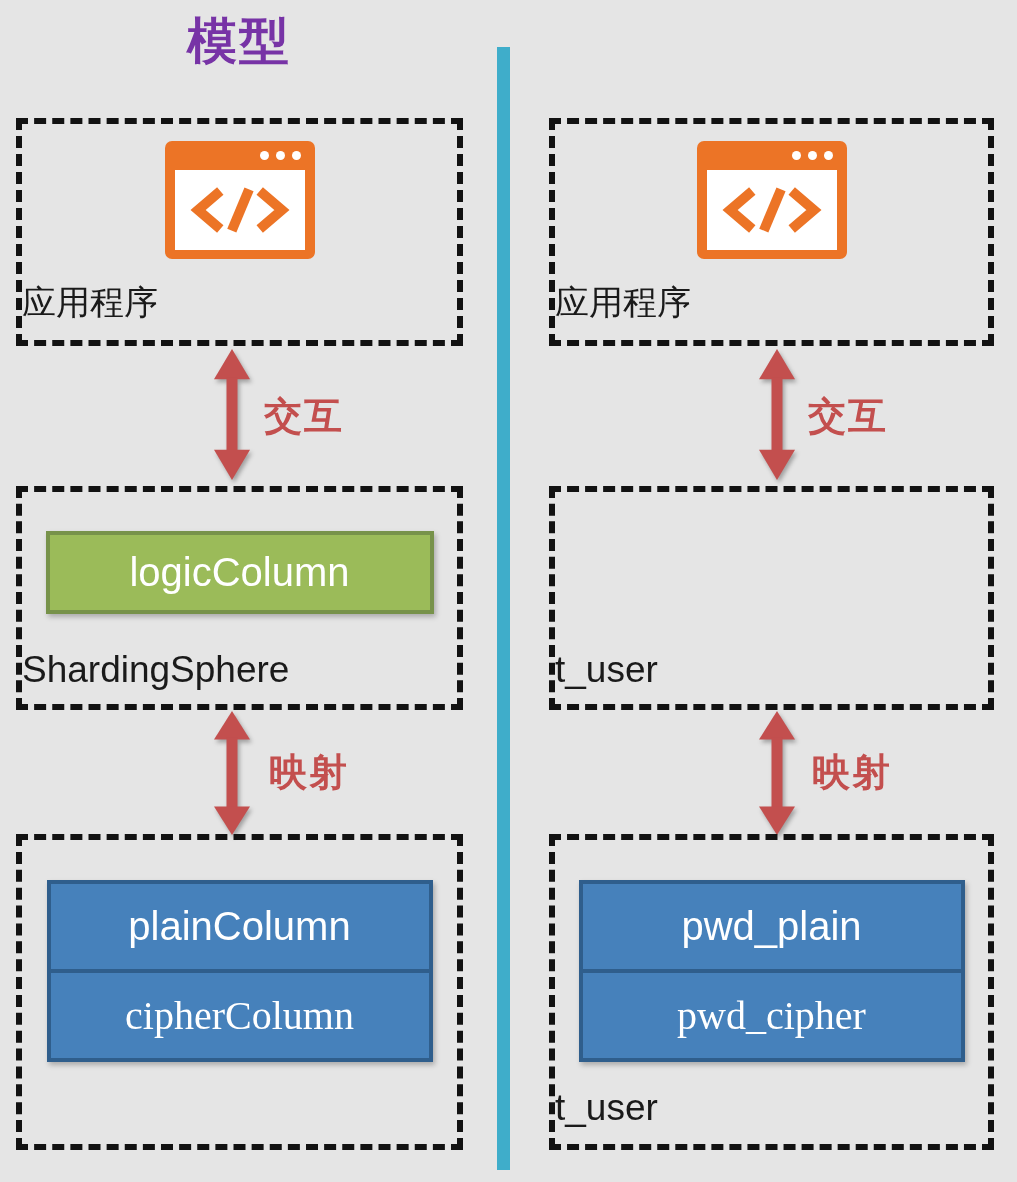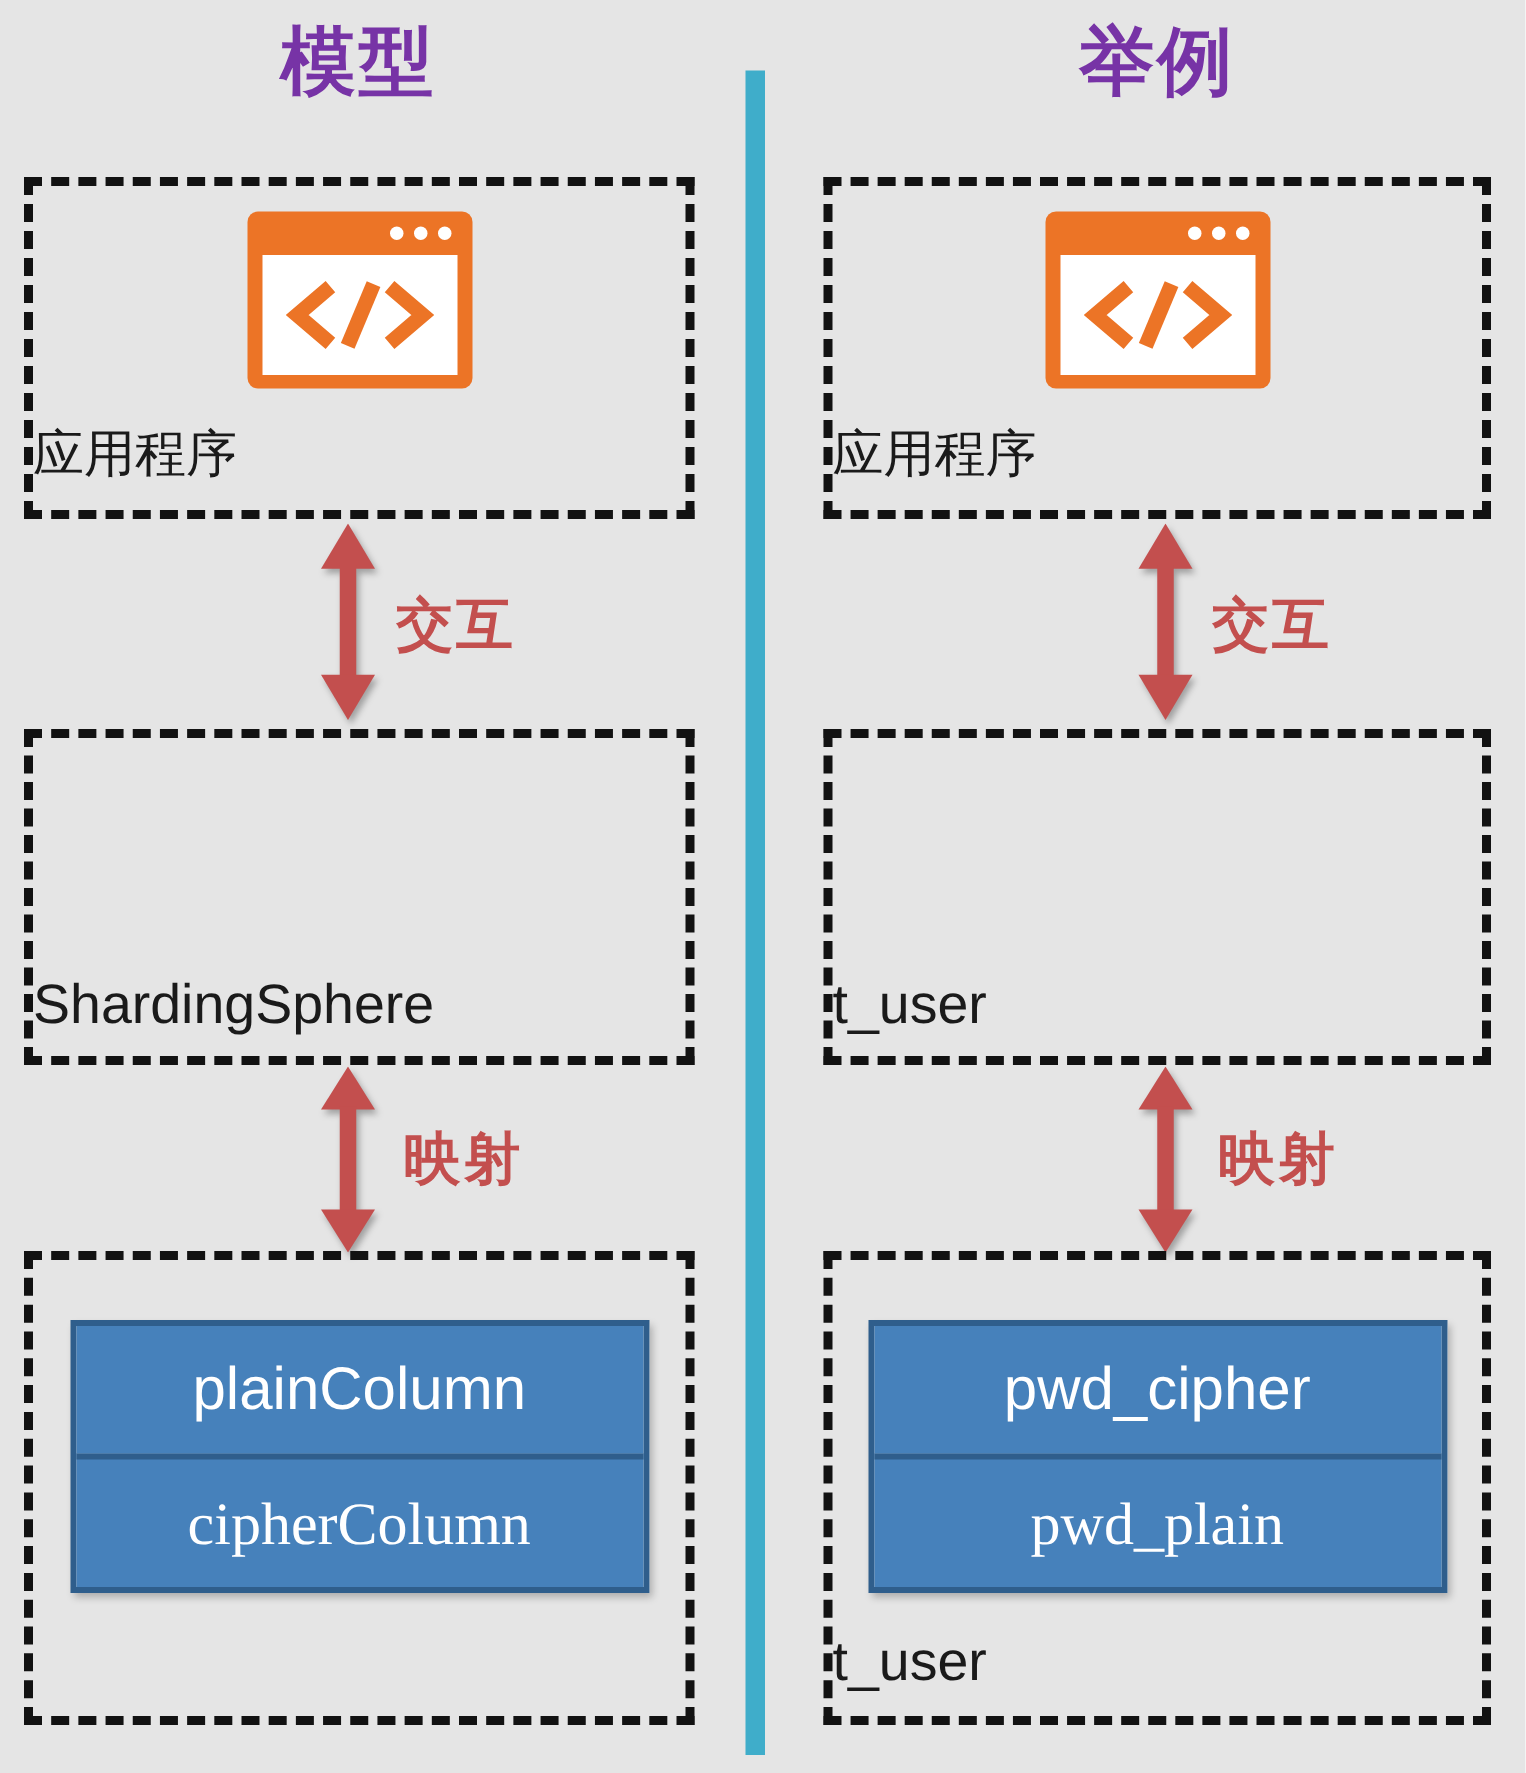--- a/index.html
+++ b/index.html
@@ -67,21 +67,20 @@
   .lR2{left:812px; top:747px;}
 </style>
 </head>
 <body>
 
 <div class="canvas">
 
   <div class="divider"></div>
 
   <div class="title title-left">模型</div>
-  <div class="title title-right">举例</div>
 
   <div class="dash-box colL row1">
     <div class="app-icon">
       <div class="app-dots">
         <span class="app-dot"></span>
           <span class="app-dot"></span>
           <span class="app-dot"></span>
       </div>
       <div class="app-panel">
         <svg class="code-glyph" viewBox="0 0 120 56">
@@ -95,20 +94,21 @@
   </div>
 
   <svg class="v-arrow aL1" viewBox="0 0 44 130" preserveAspectRatio="none">
     <polygon class="arrow-shape" points="22,0 40,30 4,30"></polygon>
     <rect class="arrow-shape" x="16.5" y="28" width="11" height="74"></rect>
     <polygon class="arrow-shape" points="22,130 40,100 4,100"></polygon>
   </svg>
   <div class="arrow-label lL1">交互</div>
 
   <div class="dash-box colL row2">
+    <div class="green-item">logicColumn</div>
     <div class="box-caption cap2">ShardingSphere</div>
   </div>
 
   <svg class="v-arrow aL2" viewBox="0 0 44 130" preserveAspectRatio="none">
     <polygon class="arrow-shape" points="22,0 40,30 4,30"></polygon>
     <rect class="arrow-shape" x="16.5" y="28" width="11" height="74"></rect>
     <polygon class="arrow-shape" points="22,130 40,100 4,100"></polygon>
   </svg>
   <div class="arrow-label lL2">映射</div>
 
@@ -150,19 +150,19 @@
 
   <svg class="v-arrow aR2" viewBox="0 0 44 130" preserveAspectRatio="none">
     <polygon class="arrow-shape" points="22,0 40,30 4,30"></polygon>
     <rect class="arrow-shape" x="16.5" y="28" width="11" height="74"></rect>
     <polygon class="arrow-shape" points="22,130 40,100 4,100"></polygon>
   </svg>
   <div class="arrow-label lR2">映射</div>
 
   <div class="dash-box colR row3">
     <div class="blue-stack">
+      <div class="blue-row">pwd_plain</div>
       <div class="blue-row">pwd_cipher</div>
-      <div class="blue-row">pwd_plain</div>
     </div>
     <div class="box-caption cap3">t_user</div>
   </div>
 
 </div>
 
 </body></html>

